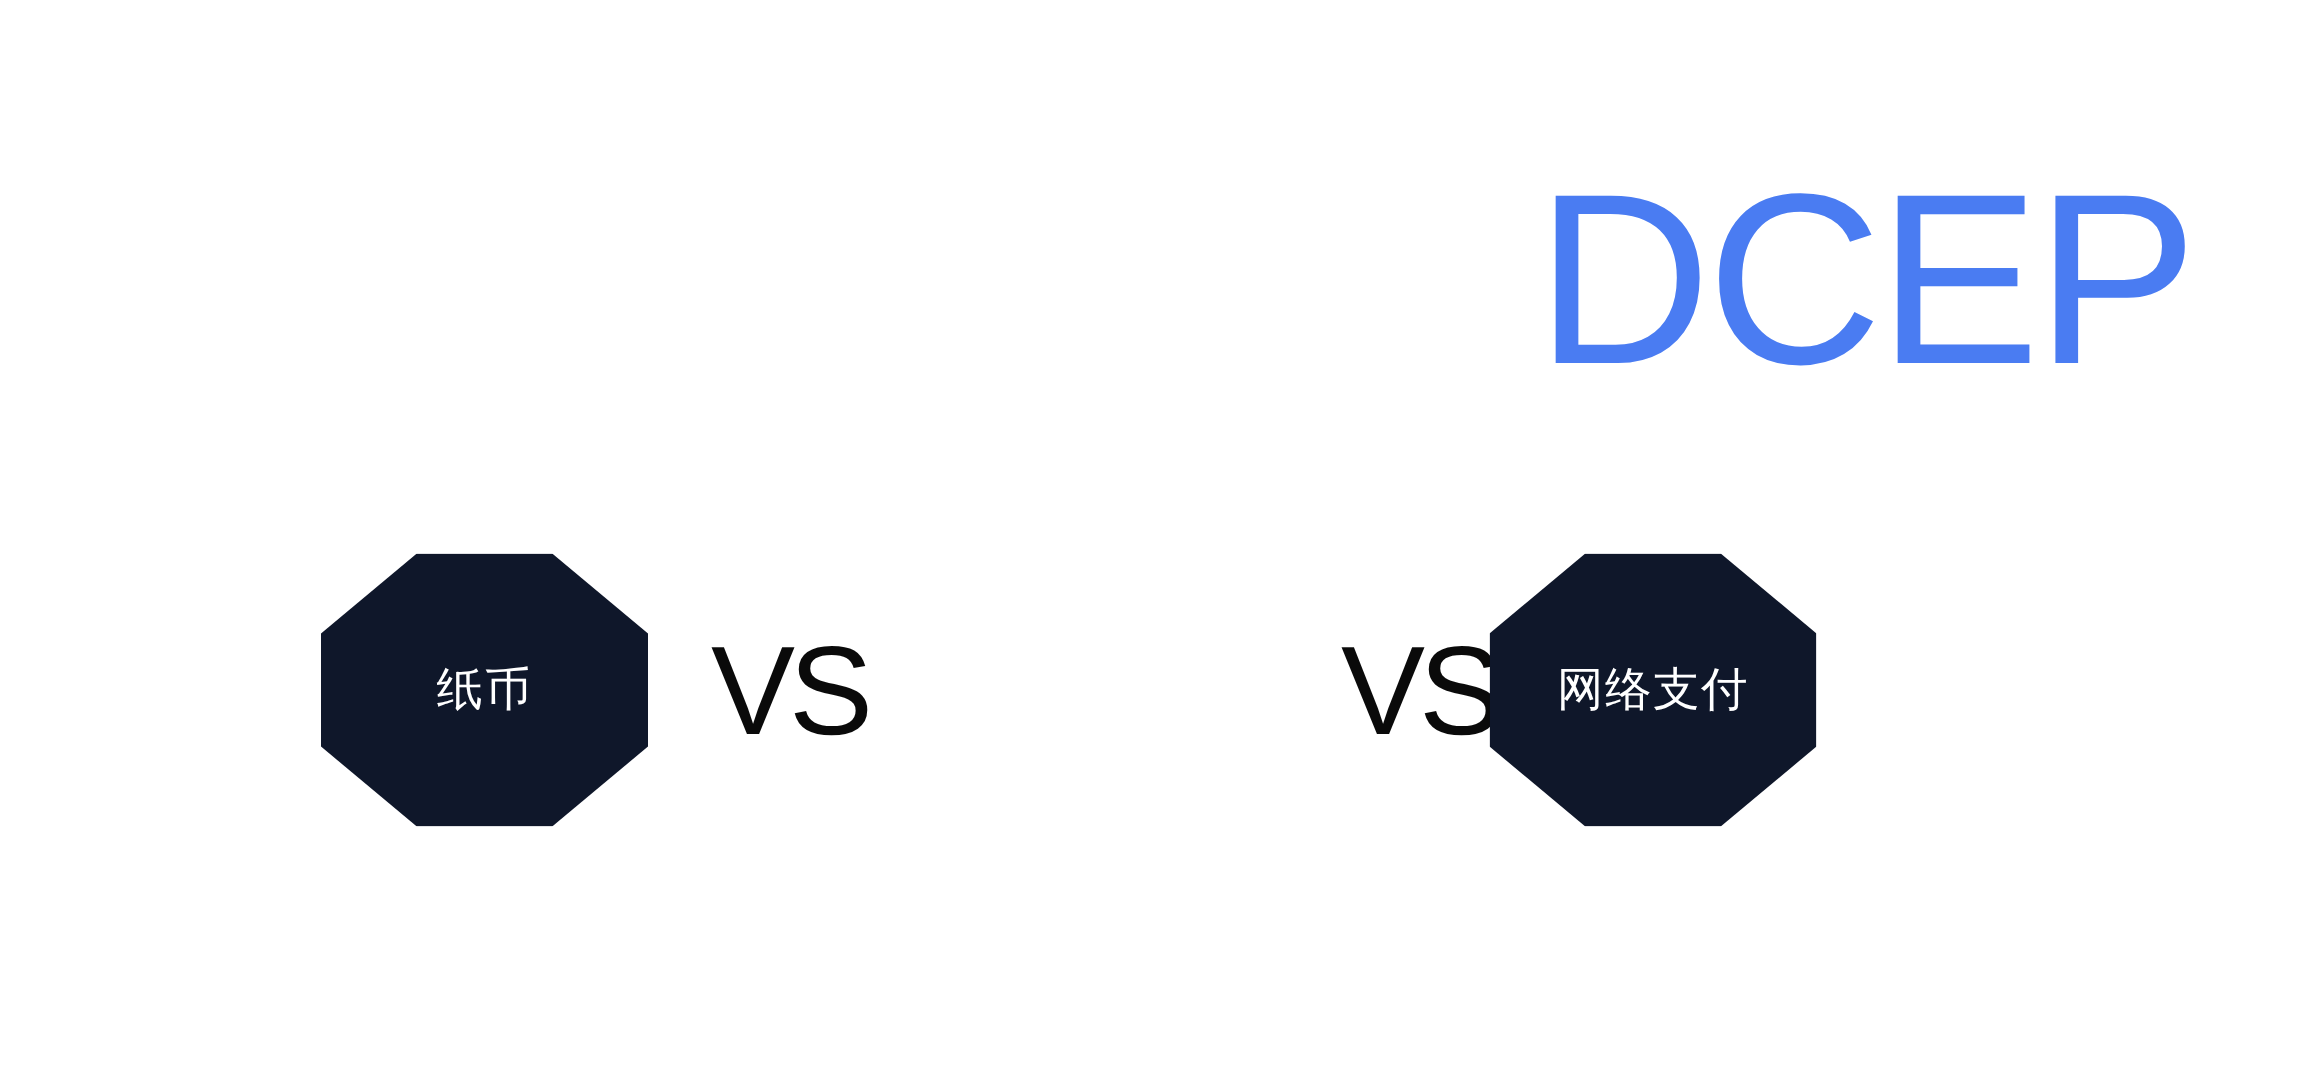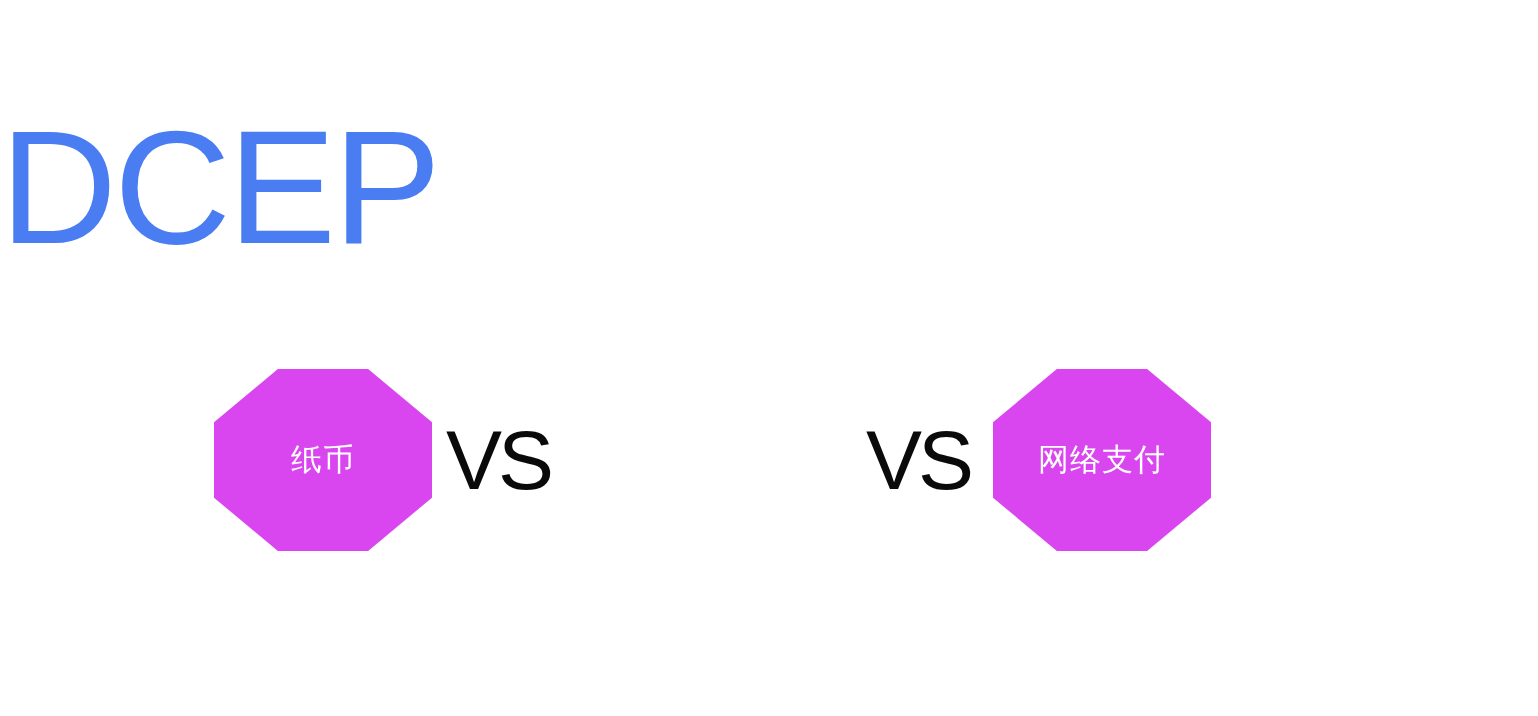--- a/index.html
+++ b/index.html
@@ -17,54 +17,55 @@
   .slide {
     position: absolute;
     inset: 0;
   }
   .title {
     position: absolute;
     top: 106px;
     left: 0;
     width: 1462px;          
     margin: 0;
-    text-align: left;
+    text-align: right;
     font-size: 162px;
     font-weight: 400;
     line-height: 1;
     letter-spacing: -3px;
     color: #4a7cf2;
     white-space: nowrap;
   }
   .octagon {
     position: absolute;
     top: 369px;
     width: 218px;
     height: 182px;
-    background: #d946ef;
+    background: #0f172a;
     clip-path: polygon(29.3% 0%, 70.7% 0%, 100% 29.3%, 100% 70.7%,
                        70.7% 100%, 29.3% 100%, 0% 70.7%, 0% 29.3%);
     display: flex;
     align-items: center;
     justify-content: center;
   }
   .oct-1 { left: 214px; }
   .oct-2 { left: 621px; }
   .oct-3 { left: 993px; border-radius: 12px; }
   .oct-label {
     color: #ffffff;
     font-size: 31px;
     font-weight: 400;
     letter-spacing: 1px;
     white-space: nowrap;
   }
   .vs {
     position: absolute;
     top: 418px;
     width: 160px;
+    text-align: center;
     font-size: 84px;
     font-weight: 400;
     line-height: 1;
     letter-spacing: -4px;
     color: #0a0a0a;
     white-space: nowrap;
   }
   .vs-1 { left: 446px; }   
   .vs-2 { left: 866px; }   
 </style>

